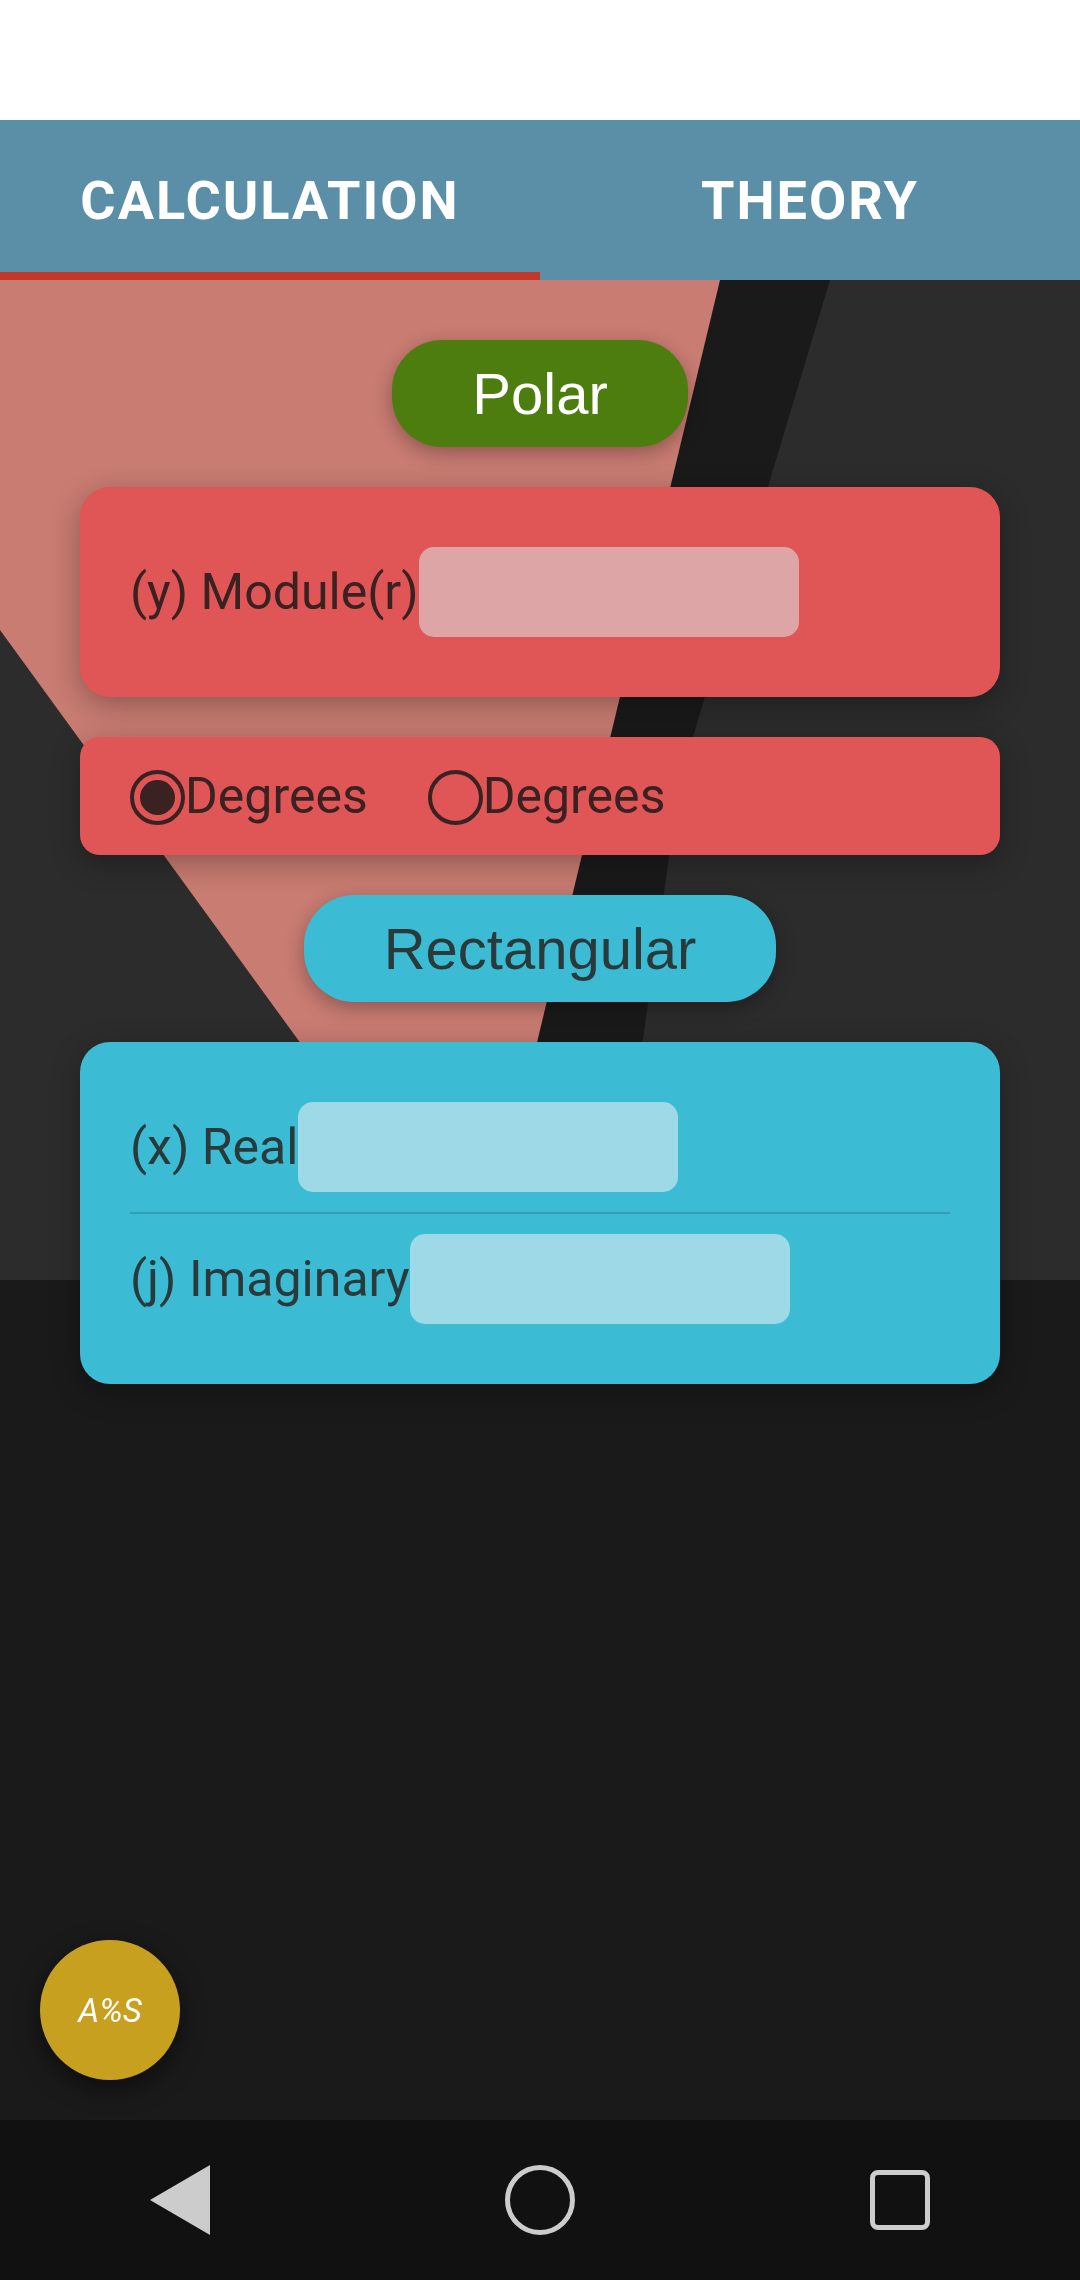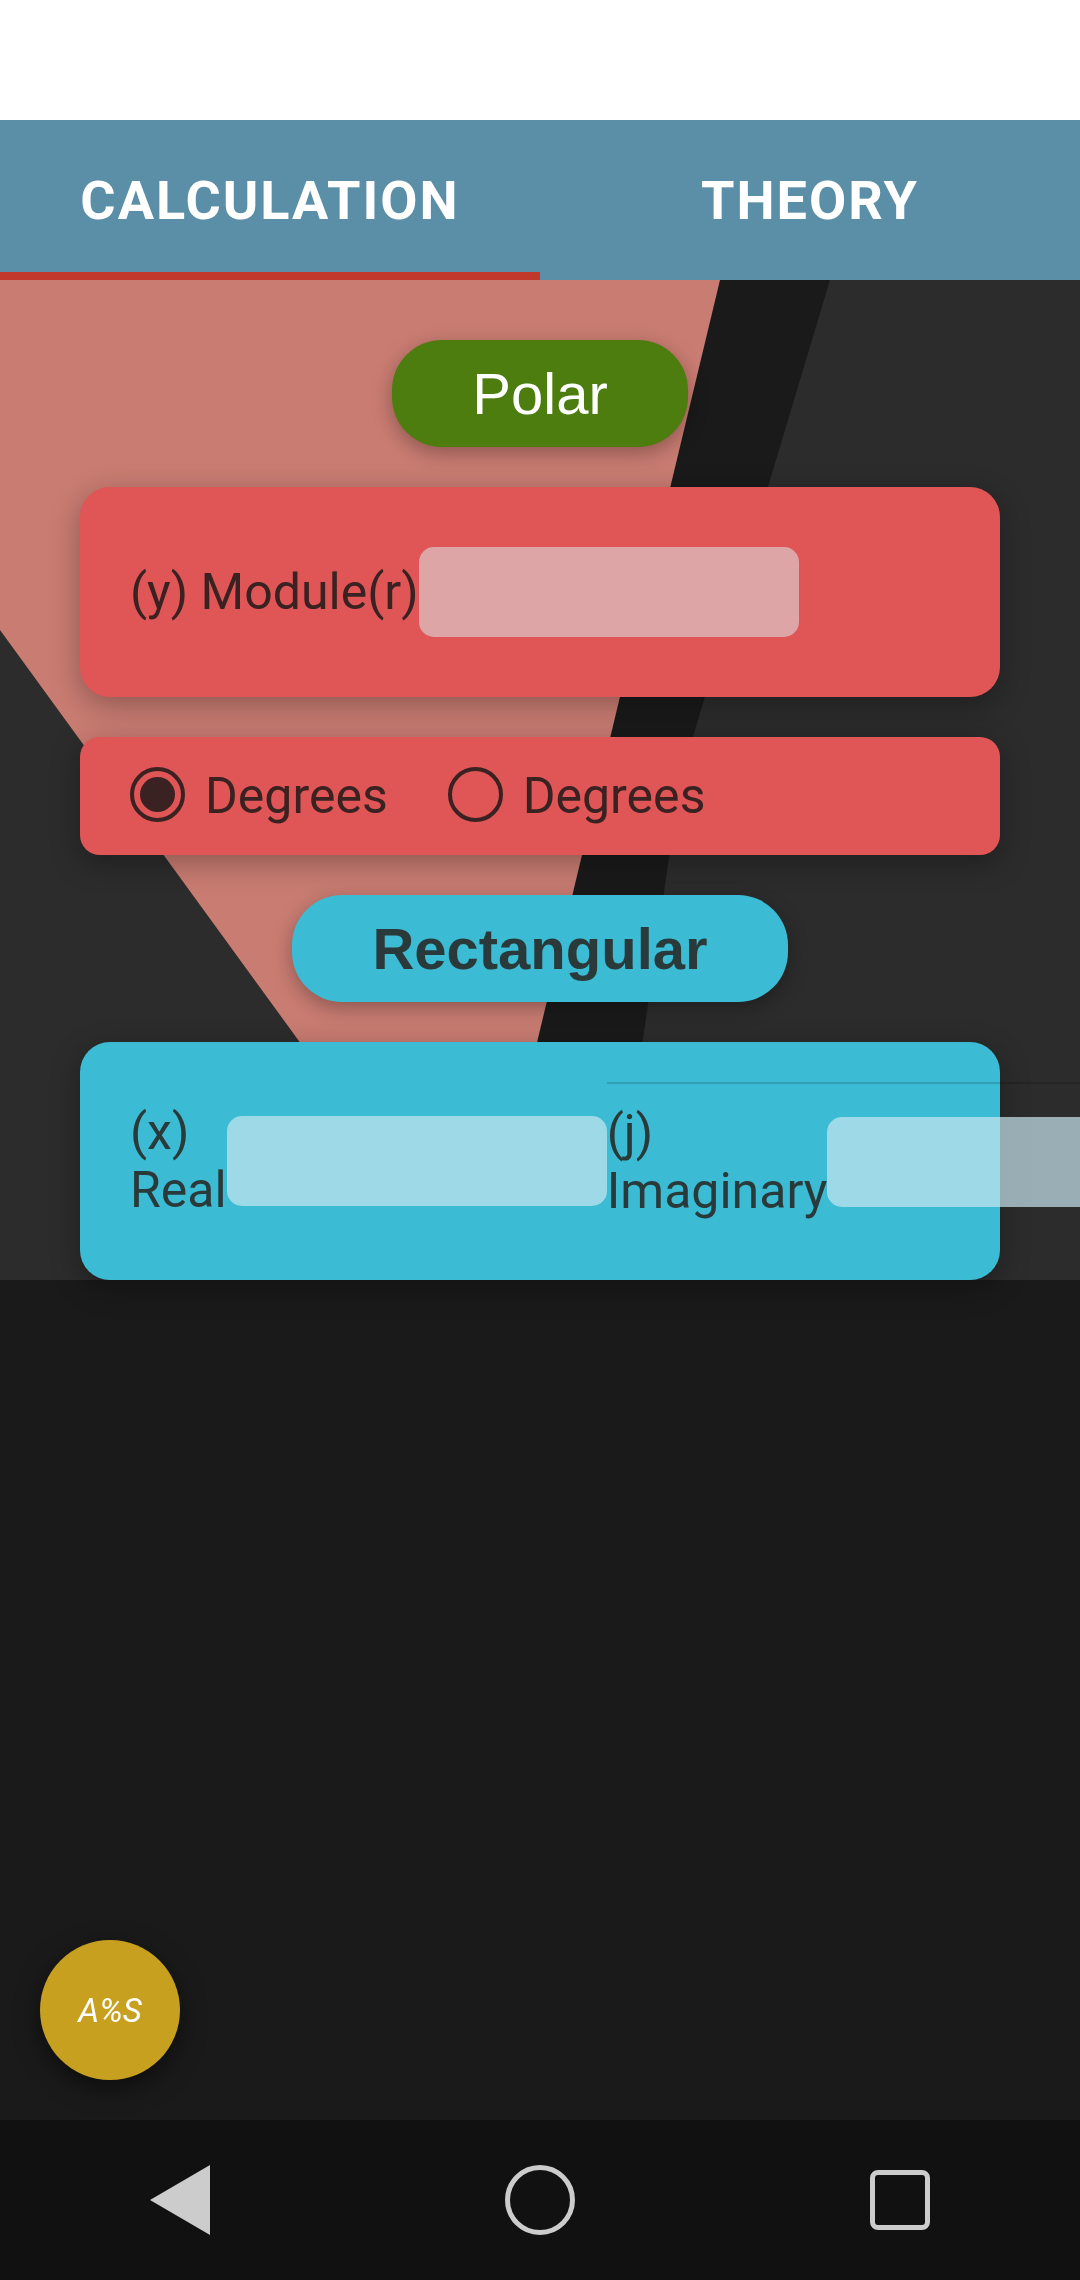--- a/index.html
+++ b/index.html
@@ -178,22 +178,21 @@
       border-radius: 20px;
       padding: 30px 50px;
       display: flex;
       align-items: center;
       gap: 60px;
       box-shadow: 0 8px 30px rgba(0,0,0,0.3);
     }
 
     .radio-option {
       display: flex;
-      align-items: flex-start;
-      gap: 20px;
+      align-items: flex-end;
       cursor: pointer;
     }
 
     .radio-circle {
       width: 55px;
       height: 55px;
       border-radius: 50%;
       border: 4px solid #3a2222;
       display: flex;
       align-items: center;
@@ -216,36 +215,36 @@
     .radio-label {
       font-size: 50px;
       color: #3a2222;
     }
 
     
     .rect-btn {
       background: #3bbcd4;
       color: #2a3a3a;
       font-size: 58px;
-      font-weight: 700;
+      font-weight: 400;
       padding: 20px 80px;
       border-radius: 50px;
       border: none;
       cursor: pointer;
       box-shadow: 0 6px 20px rgba(0,0,0,0.3);
     }
 
     
     .rect-card {
       width: 100%;
       background: #3bbcd4;
       border-radius: 30px;
       padding: 40px 50px;
       display: flex;
-      flex-direction: row;
+      flex-direction: column;
       gap: 0;
       box-shadow: 0 8px 30px rgba(0,0,0,0.3);
     }
 
     .rect-card .field-label {
       color: #2a3a3a;
     }
 
     .rect-card .field-input {
       background: rgba(200, 230, 240, 0.7);

